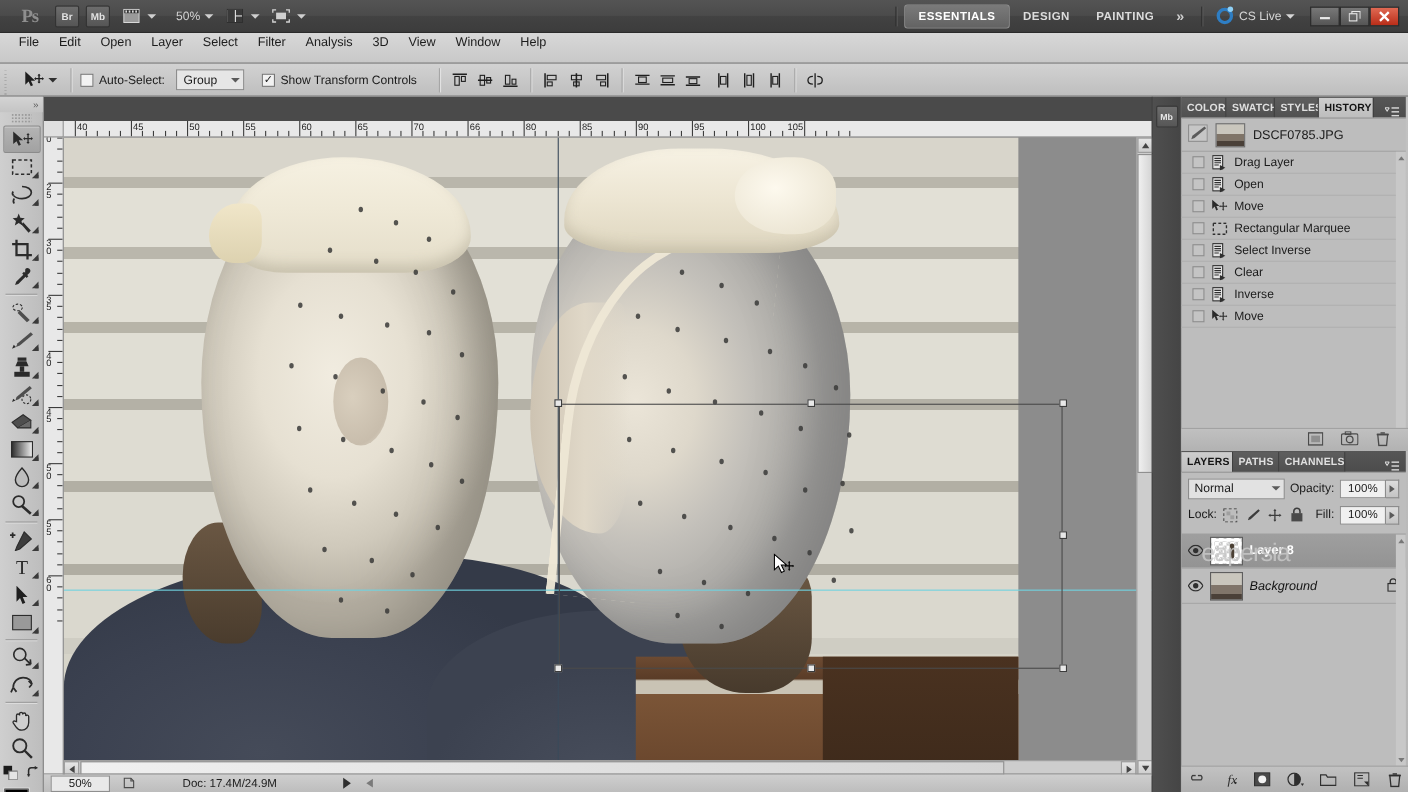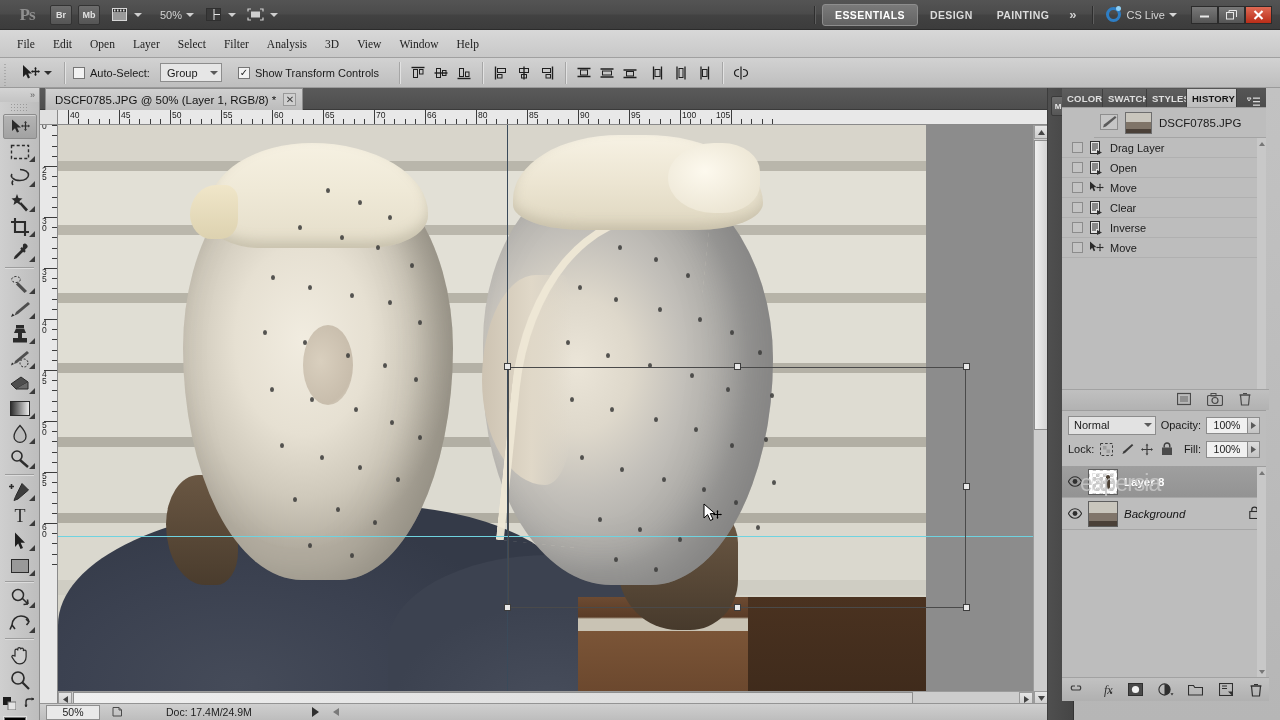--- a/index.html
+++ b/index.html
@@ -71,21 +71,21 @@
     display:flex; align-items:center; justify-content:center;
     color:#e8e8e8; font-size:10px;
   }
   .win-btn.close { background: linear-gradient(to bottom,#e06a54,#b92d18); }
 
   
   .menubar {
     position: absolute; left: 0; top: 30px; width: 1280px; height: 28px;
     background: linear-gradient(to bottom,#d8d8d8,#c8c8c8);
     border-bottom: 1px solid #a0a0a0;
-    display: flex; align-items: center; padding-left: 8px; font-family: Liberation Serif, serif;
+    display: flex; padding-left: 8px;
   }
   .menu-item { padding: 3px 9px; font-size: 11.5px; color: #1c1c1c; }
 
   
   .optionsbar {
     position: absolute; left: 0; top: 58px; width: 1280px; height: 30px;
     background: linear-gradient(to bottom,#d2d2d2,#bebebe);
     border-bottom: 1px solid #9a9a9a;
     display: flex; align-items: center;
   }
@@ -351,21 +351,21 @@
   .dock-strip {
     position:absolute; left:0; top:0; width:26px; height:632px;
     background: linear-gradient(to right,#4f4f4f,#454545);
     border-right:1px solid #333;
   }
   .dock-btn { width:20px;height:20px;margin:8px auto 0;
     background:linear-gradient(to bottom,#6e6e6e,#565656);
     border:1px solid #3a3a3a;border-radius:2px;
     display:flex;align-items:center;justify-content:center;
     color:#e6e6e6;font-size:8px;font-weight:bold;}
-  .pane { position:absolute; left:14px; width:204px; }
+  .pane { position:absolute; left:26px; width:204px; }
   .pane-tabs {
     height:19px; display:flex; align-items:flex-end;
     background: linear-gradient(to bottom,#565656,#4c4c4c);
   }
   .ptab {
     height:18px; padding:0 5px; display:flex; align-items:center;
     font-size:9.5px; font-weight:bold; letter-spacing:.2px; color:#e0e0e0;
     background: linear-gradient(to bottom,#5e5e5e,#505050);
     border-right:1px solid #3f3f3f; overflow:hidden; white-space:nowrap;
   }
@@ -373,21 +373,20 @@
     background: linear-gradient(to bottom,#cdcdcd,#bdbdbd); color:#141414;
   }
   .ptab-menu { margin-left:auto; padding:0 6px; color:#d8d8d8; font-size:10px;
                display:flex; align-items:center; }
   .ptab.active ~ .ptab-menu { }
   .pane-body { background:#bdbdbd; border-top:1px solid #9e9e9e; }
 
   .hist-head {
     height:30px; display:flex; align-items:center; gap:7px; padding:0 6px;
     border-bottom:1px solid #a4a4a4;
-    margin-left:32px;
   }
   .hist-thumb { width:27px;height:22px;border:1px solid #6e6e6e;
     background: linear-gradient(to bottom,#c9c6bd 0 45%, #7f7468 45% 78%, #4a4038 78% 100%); }
   .hist-row {
     height:20px; display:flex; align-items:center; gap:6px; padding:0 6px 0 10px;
     border-bottom:1px solid #b0b0b0; font-size:11px; color:#1a1a1a;
   }
   .hist-row.sel { background: linear-gradient(to bottom,#9b9b9b,#8f8f8f); color:#fff; font-weight:bold;}
   .hist-cb { width:11px;height:11px;border:1px solid #8c8c8c;background:#c4c4c4; flex:none;}
   .hist-ico { width:15px; display:flex;align-items:center;justify-content:center; flex:none;}
@@ -839,26 +838,20 @@
             <path d="M2 10 L0.4 7.8 L3.6 7.8 Z" fill="#2b2b2b"></path>
           </svg></span>
     </div>
     <div class="swatches">
 
       <span class="sw-fg"></span>
     </div>
 
   </div>
 
-  <div class="doc-tabbar">
-    <div class="doc-tab">
-      <span>DSCF0785.JPG @ 50% (Layer 1, RGB/8) *</span>
-      <span class="tab-close">✕</span>
-    </div>
-  </div>
 
   <div class="canvas-wrap">
     <div class="ruler-corner"></div>
     <div class="ruler-h" id="rulerH">
         <div class="rh-tick" style="left: 10px; height: 14px;"></div>
         <div class="rh-label" style="left: 10px;">40</div>
         <div class="rh-tick" style="left: 20.2px; height: 5px;"></div>
         <div class="rh-tick" style="left: 30.4px; height: 5px;"></div>
         <div class="rh-tick" style="left: 40.6px; height: 5px;"></div>
         <div class="rh-tick" style="left: 50.8px; height: 5px;"></div>
@@ -1217,20 +1210,42 @@
                   <path d="M11 3.5v6M8 6.5h6"></path>
                 </g>
                 <path d="M11 2.5 L10 3.8 L12 3.8 Z M11 10.5 L10 9.2 L12 9.2 Z M7.2 6.5 L8.4 5.5 L8.4 7.5 Z M14.8 6.5 L13.6 5.5 L13.6 7.5 Z" fill="#2b2b2b"></path>
               </svg>
             </span>
           <span>Move</span>
         </div>
         <div class="hist-row">
           <span class="hist-cb"></span>
           <span class="hist-ico">
+              <svg width="14" height="12" viewBox="0 0 14 12">
+                <rect x="1" y="1" width="12" height="10" fill="none" stroke="#2f2f2f" stroke-width="1.3" stroke-dasharray="2.6 2"></rect>
+              </svg>
+            </span>
+          <span>Rectangular Marquee</span>
+        </div>
+        <div class="hist-row">
+          <span class="hist-cb"></span>
+          <span class="hist-ico">
+              <svg width="13" height="14" viewBox="0 0 13 14">
+                <rect x="0.5" y="0.5" width="9" height="12" fill="#e4e4e4" stroke="#2f2f2f"></rect>
+                <g stroke="#2f2f2f">
+                  <path d="M2 3h6M2 5h6M2 7h6M2 9h4"></path>
+                </g>
+                <path d="M7 9 L12 11.5 L7 14 Z" fill="#2f2f2f"></path>
+              </svg>
+            </span>
+          <span>Select Inverse</span>
+        </div>
+        <div class="hist-row">
+          <span class="hist-cb"></span>
+          <span class="hist-ico">
               <svg width="13" height="14" viewBox="0 0 13 14">
                 <rect x="0.5" y="0.5" width="9" height="12" fill="#e4e4e4" stroke="#2f2f2f"></rect>
                 <g stroke="#2f2f2f">
                   <path d="M2 3h6M2 5h6M2 7h6M2 9h4"></path>
                 </g>
                 <path d="M7 9 L12 11.5 L7 14 Z" fill="#2f2f2f"></path>
               </svg>
             </span>
           <span>Clear</span>
         </div>
@@ -1281,20 +1296,35 @@
               </svg></span>
           <span><svg width="12" height="14" viewBox="0 0 12 14">
                 <path d="M1.5 3h9l-1 10h-7z" fill="none" stroke="#4a4a4a" stroke-width="1.2"></path>
                 <path d="M0.5 3h11M4 1.5h4" stroke="#4a4a4a" stroke-width="1.2"></path>
               </svg></span>
         </div>
       </div>
     </div>
 
     <div class="pane" style="top:322px; height:310px;">
+      <div class="pane-tabs">
+        <div class="ptab active" style="width:47px">LAYERS</div>
+        <div class="ptab" style="width:42px">PATHS</div>
+        <div class="ptab" style="width:60px">CHANNELS</div>
+        <div class="ptab-menu">
+          <svg width="13" height="10" viewBox="0 0 13 10">
+              <path d="M0 1 L4 1 M0 1 L2 4 L4 1" stroke="#d8d8d8" fill="none"></path>
+              <g fill="#d8d8d8">
+                <rect x="6" y="0.5" width="7" height="1.3"></rect>
+                <rect x="6" y="4" width="7" height="1.3"></rect>
+                <rect x="6" y="7.5" width="7" height="1.3"></rect>
+              </g>
+            </svg>
+        </div>
+      </div>
       <div class="pane-body" style="height:291px; position:relative;">
         <div class="lay-controls">
           <div class="lay-row">
             <div class="blend-sel">
               <span>Normal</span>
               <span class="caret" style="border-top-color:#5a5a5a"></span>
             </div>
             <span style="font-size:11px">Opacity:</span>
             <span style="display:flex">
               <span class="num-field">100%</span>

